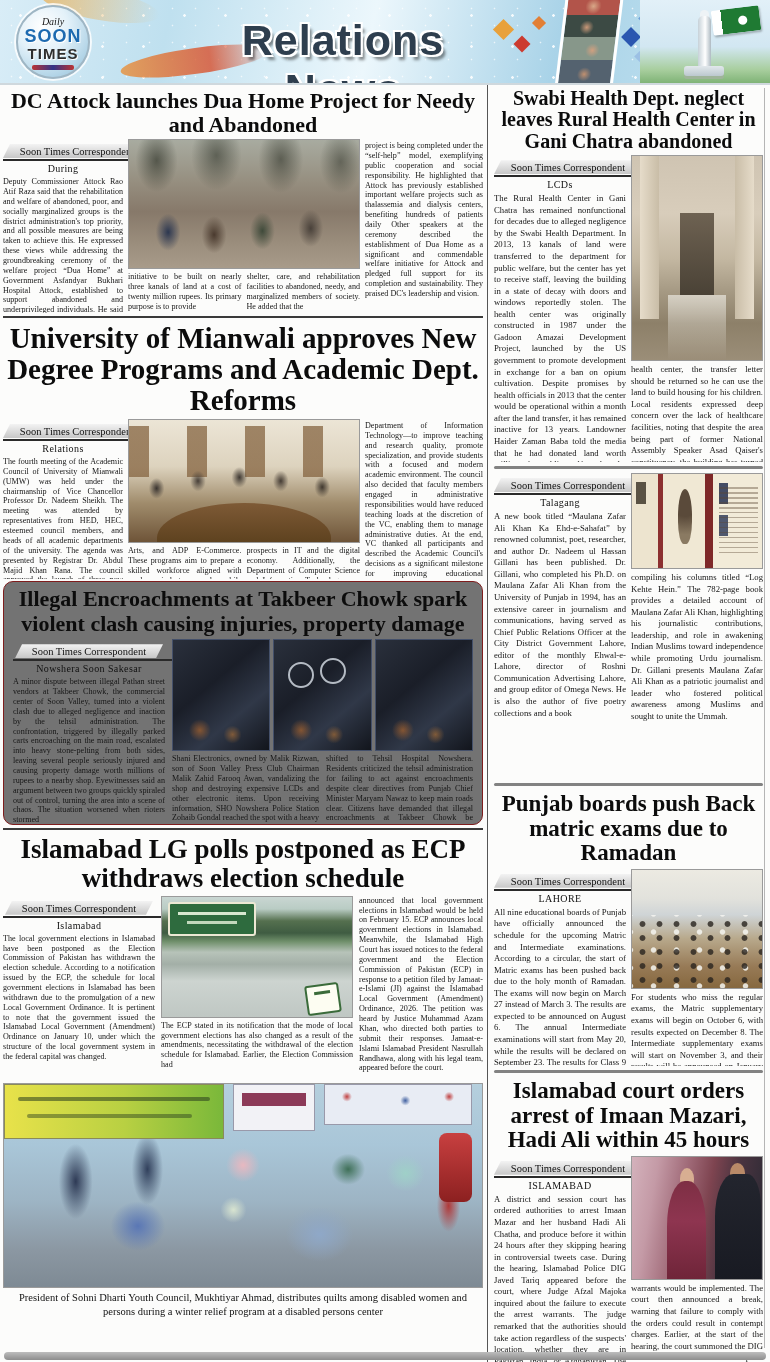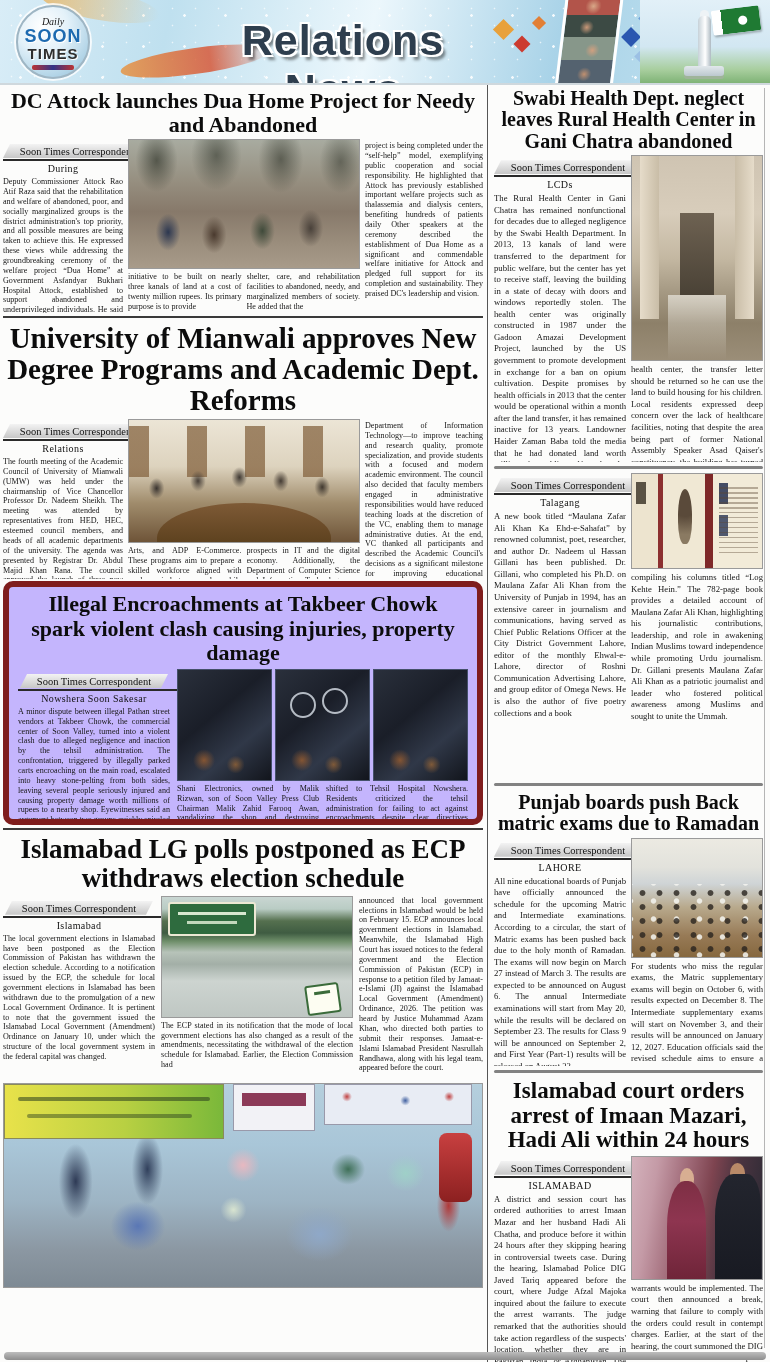--- a/index.html
+++ b/index.html
@@ -112,21 +112,21 @@
 .mw-table { position:absolute; bottom:0; left:12%; right:12%; height:32%;
   background:linear-gradient(180deg,#7e5a36,#5e421f); border-radius:50% 50% 0 0 / 90% 90% 0 0; }
 .mw-people { position:absolute; inset:0; background-image:
   radial-gradient(ellipse 12px 16px at 12% 56%, #3a3430, transparent 65%),
   radial-gradient(ellipse 12px 16px at 30% 50%, #473f38, transparent 65%),
   radial-gradient(ellipse 12px 16px at 48% 47%, #3e3832, transparent 65%),
   radial-gradient(ellipse 12px 16px at 66% 50%, #453c34, transparent 65%),
   radial-gradient(ellipse 12px 16px at 84% 55%, #40382f, transparent 65%); }
 
 
-#a-takbeer { height:244px; background:#c4b5fd; border:6px solid #7f1d1d; border-radius:10px;
+#a-takbeer { height:244px; background:#737373; border:1px solid #7f1d1d; border-radius:10px;
   padding:3px 9px; margin:2px 0 3px; }
 #a-takbeer .hl { font-size:22px; line-height:1.12; }
 .tk-grid { display:flex; gap:7px; }
 .tk-c1 { width:152px; }
 .tk-right { flex:1; }
 .tk-photos { display:flex; gap:3px; height:112px; margin-bottom:3px; }
 .tk-panel { flex:1; border:1px solid #44506a; background-image:
   radial-gradient(circle 9px at 28% 82%, rgba(222,122,40,.5), transparent 11px),
   radial-gradient(circle 7px at 62% 86%, rgba(232,142,52,.45), transparent 9px),
   linear-gradient(140deg,#2a303c 0%,#1a1e28 40%,#303848 68%,#12151c 100%); position:relative; }
@@ -199,21 +199,21 @@
   background:linear-gradient(90deg,#ede4cf 0 20%,#8c3030 20% 24%,#f0e8d4 24% 56%,#7e2828 56% 62%,#f2ebd8 62% 100%); }
 .bk-portrait { position:absolute; left:35%; top:16%; width:11%; height:58%; border-radius:50% 50% 42% 42%;
   background:radial-gradient(circle at 50% 28%, #5a4a3a 30%, #8a7a62 75%); }
 .bk-lines { position:absolute; right:3%; top:14%; width:30%; height:72%;
   background:repeating-linear-gradient(180deg, rgba(90,70,50,.4) 0 1.5px, transparent 1.5px 5px); }
 .bk-ph1 { position:absolute; right:26%; top:10%; width:7%; height:22%; background:#444c64; }
 .bk-ph2 { position:absolute; right:26%; top:44%; width:7%; height:22%; background:#50586e; }
 .bk-ph3 { position:absolute; left:3%; top:8%; width:8%; height:24%; background:#5a5244; }
 
 #a-punjab { height:276px; }
-#a-punjab .hl { font-size:20px; }
+#a-punjab .hl { font-size:23px; }
 #ph-exam { height:120px; margin-bottom:3px;
   background:linear-gradient(180deg,#eceae2 0%,#e2e2dc 24%,#cfd4d6 38%,#b8a98c 58%,#977a56 82%,#86683f 100%); }
 .ex-heads { position:absolute; left:0; bottom:0; width:100%; height:62%;
   background-image:radial-gradient(circle 3px, rgba(40,35,30,.8) 2.4px, transparent 3.4px),
     radial-gradient(circle 3px, rgba(245,245,240,.85) 2.2px, transparent 3.2px);
   background-size:17px 14px, 23px 18px; background-position:2px 2px, 10px 8px; }
 
 #a-court { height:292px; }
 #a-court .hl { font-size:23px; }
 #ph-couple { height:124px; margin-bottom:3px;
@@ -361,20 +361,21 @@
         </div>
       </article>
 
       <figure class="art" id="a-quilt">
         <div class="ph" id="ph-quilt">
           <div class="q-banner"></div>
           <div class="q-poster1"></div>
           <div class="q-poster2"></div>
           <div class="q-bag"></div>
         </div>
+        <figcaption class="caption">President of Sohni Dharti Youth Council, Mukhtiyar Ahmad, distributes quilts among disabled women and persons during a winter relief program at a disabled persons center</figcaption>
       </figure>
 
     </div>
 
     <div class="col-right">
 
       <article class="art" id="a-swabi">
         <h2 class="hl">Swabi Health Dept. neglect leaves Rural Health Center in Gani Chatra abandoned</h2>
         <div class="r-grid">
           <div class="r-c1">
@@ -440,21 +441,21 @@
               <div class="ex-heads"></div>
             </div>
             <div class="btr">For students who miss the regular exams, the Matric supplementary exams will begin on October 6, with results expected on December 8. The Intermediate supplementary exams will start on November 3, and their results will be announced on January 12, 2027. Education officials said the revised schedule aims to ensure a smooth process and give students a fair chance to prepare, keeping everyone on the same page..</div>
           </div>
         </div>
       </article>
 
       <div class="dr"></div>
 
       <article class="art" id="a-court">
-        <h2 class="hl">Islamabad court orders arrest of Imaan Mazari, Hadi Ali within 24 hours</h2>
+        <h2 class="hl">Islamabad court orders arrest of Imaan Mazari, Hadi Ali within 45 hours</h2>
         <div class="r-grid">
           <div class="r-c1">
             <div class="byl">
               <span class="byl-tag">Soon Times Correspondent</span>
               <div class="byl-rule"></div>
               <div class="byl-loc">ISLAMABAD</div>
             </div>
             <div class="btr">A district and session court has ordered authorities to arrest Imaan Mazar and her husband Hadi Ali Chatha, and produce before it within 24 hours after they skipping hearing in controversial tweets case. During the hearing, Islamabad Police DIG Javed Tariq appeared before the court, where Judge Afzal Majoka inquired about the failure to execute the arrest warrants. The judge remarked that the authorities should take action regardless of the suspects' location, whether they are in Pakistan, India, or Afghanistan. The judge gave a strict order for the warrants to be executed, adding that if they were not, contempt of court proceedings would be initiated. The DIG assured the court that the</div>
           </div>
           <div class="r-right">

